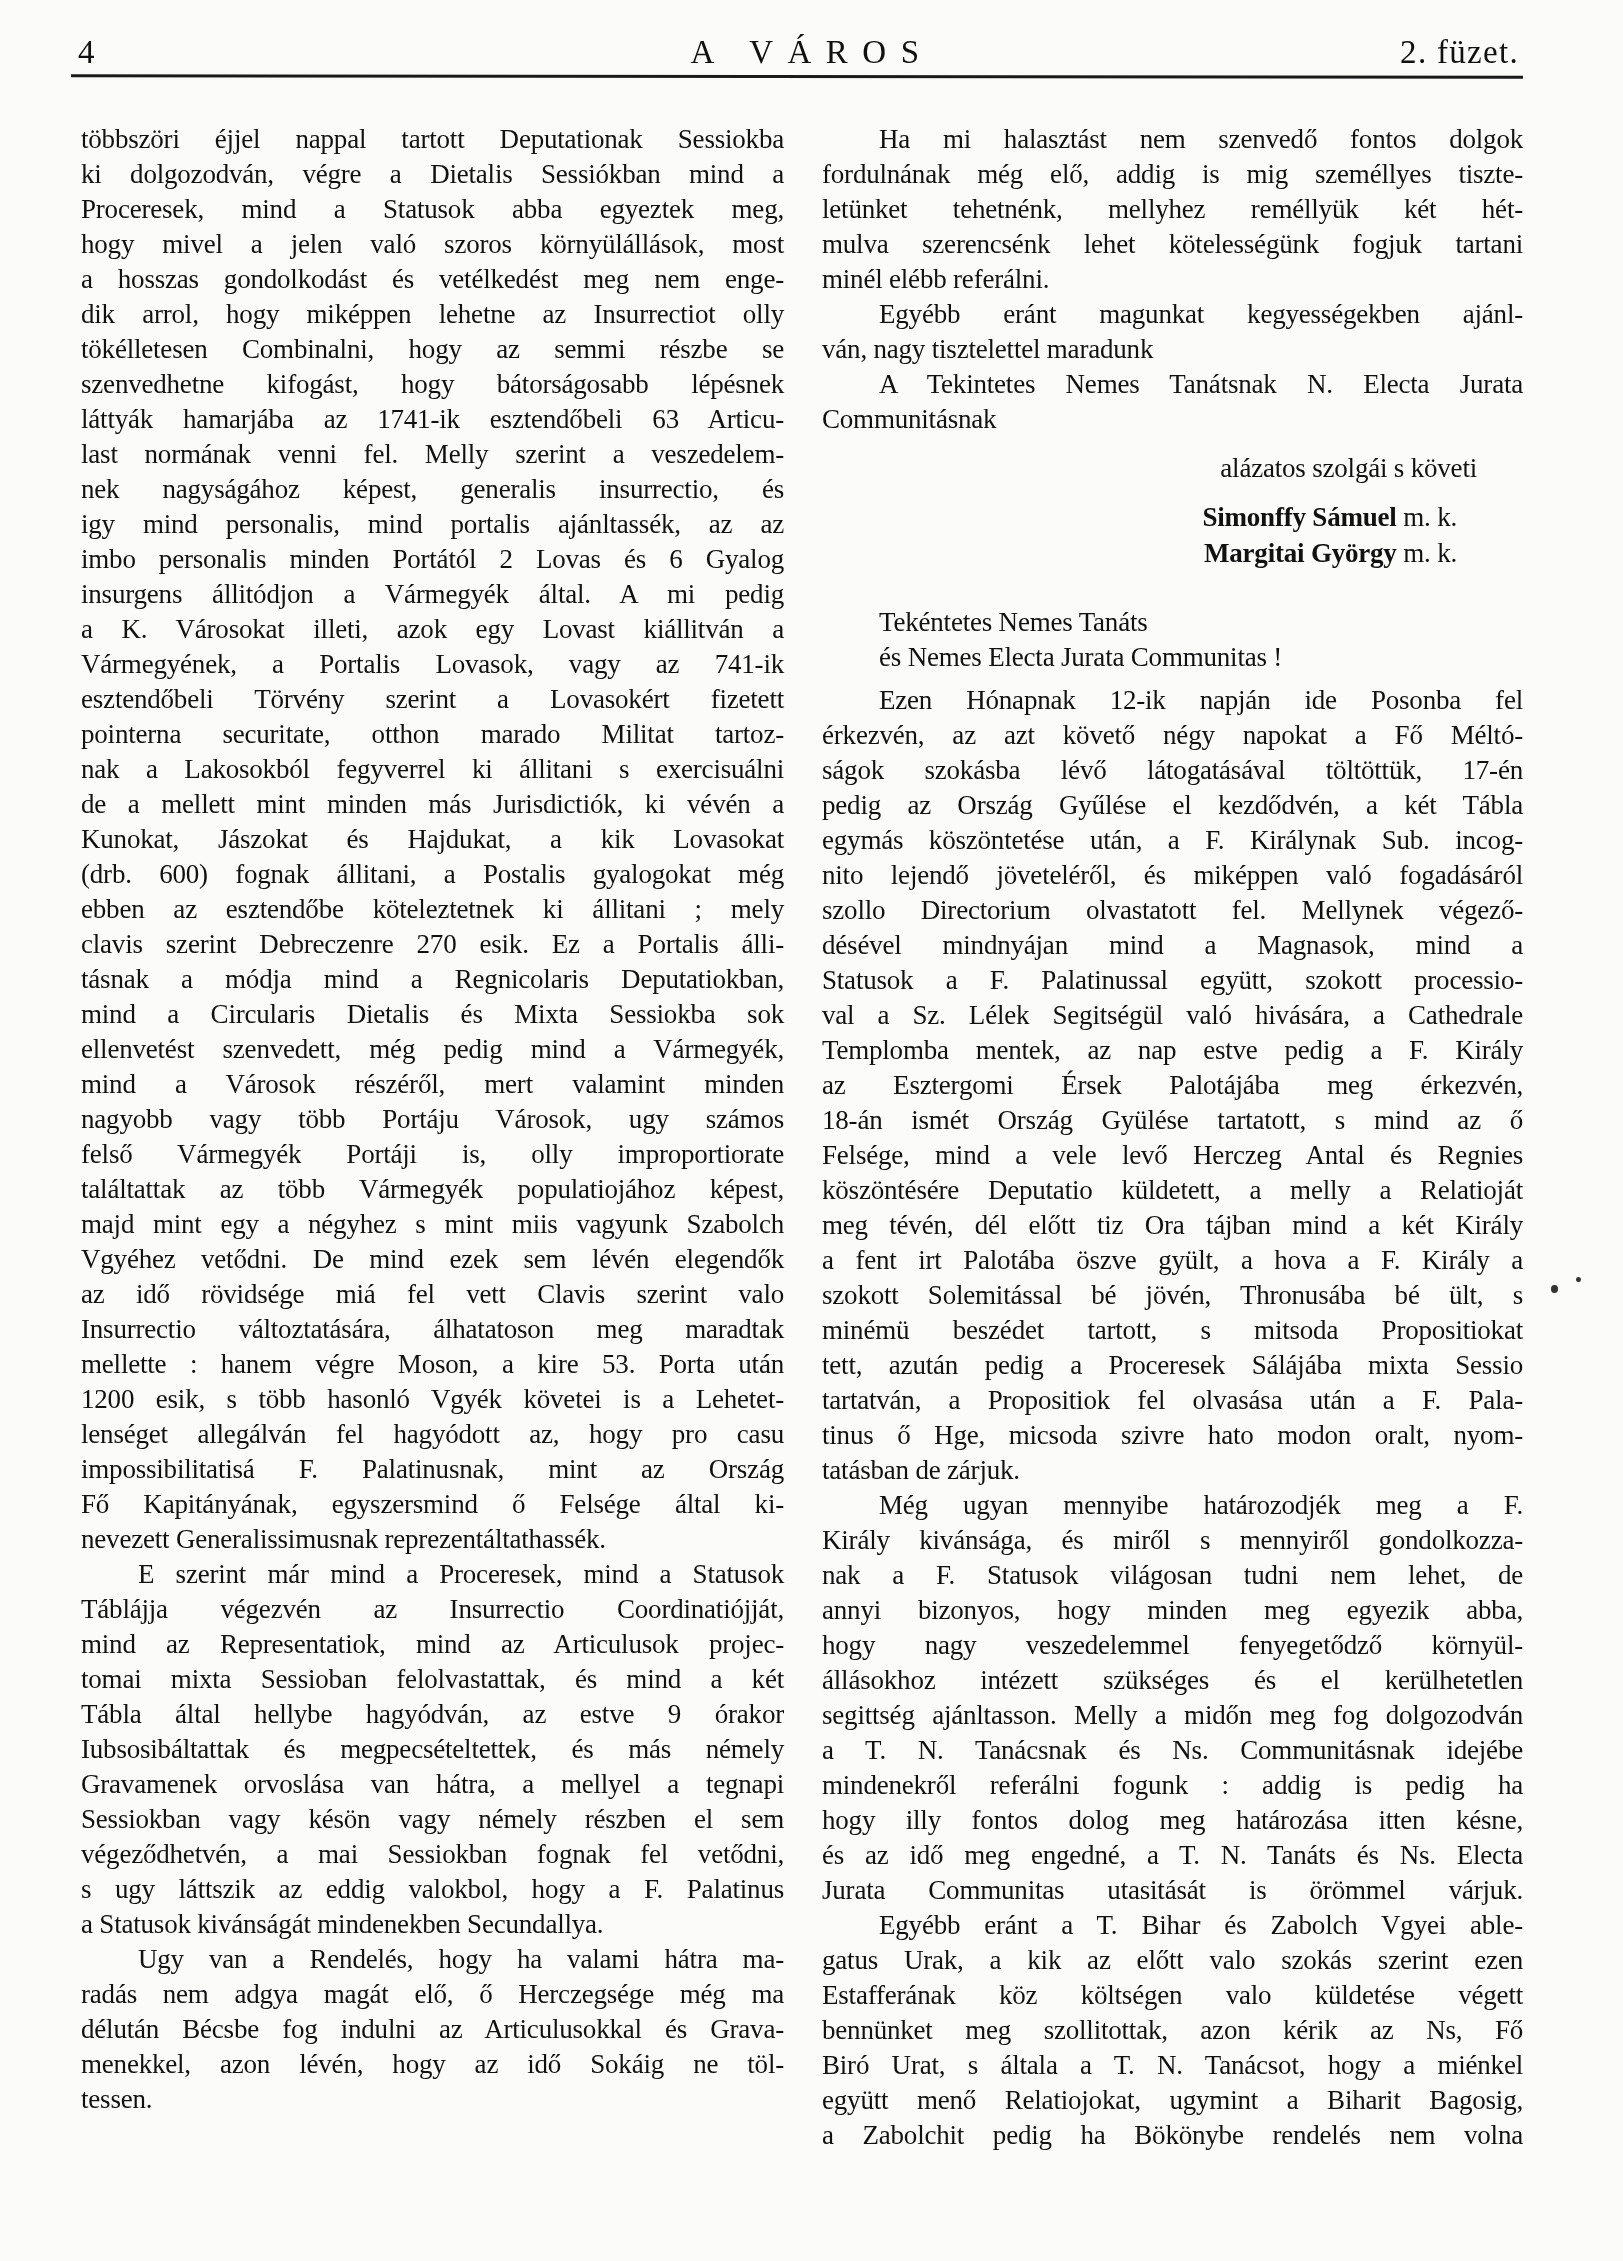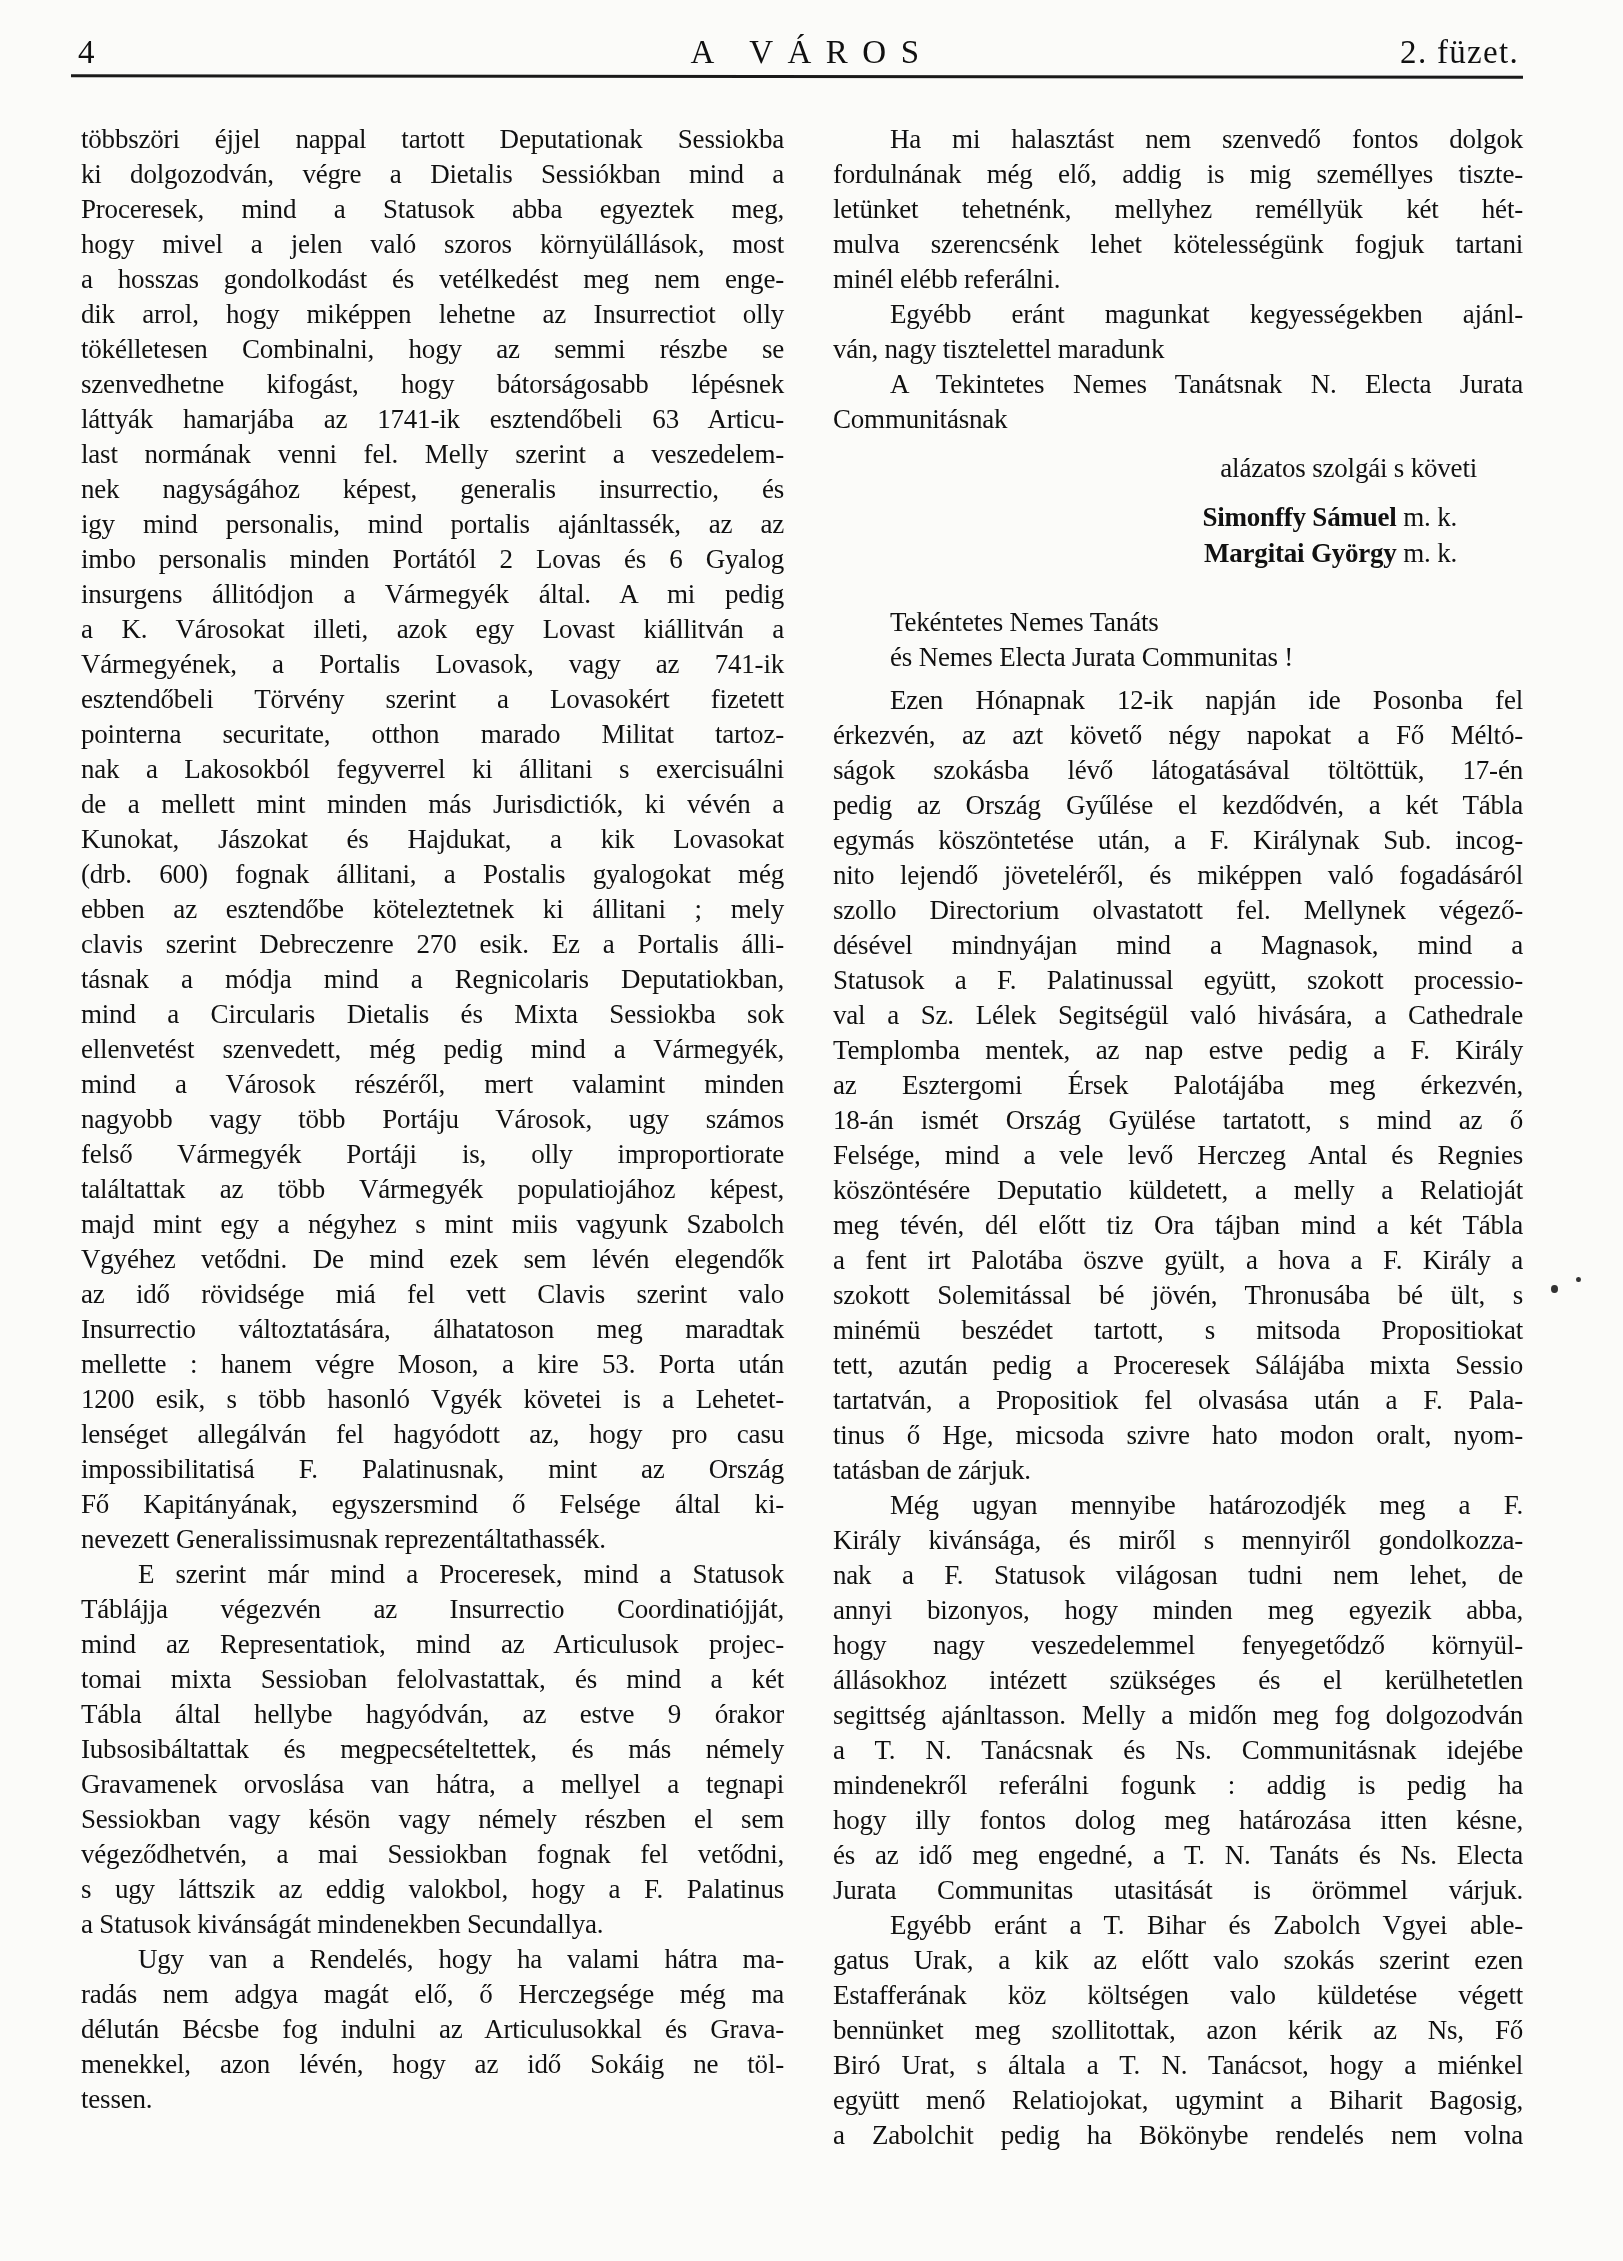--- a/index.html
+++ b/index.html
@@ -19,21 +19,21 @@
   #left { left: 81px; width: 703px; }
   #right { left: 821px; width: 702px; }
   .ln {
     height: 35px; line-height: 35px; font-size: 27px;
     white-space: nowrap; text-align: justify; text-align-last: justify;
     letter-spacing: -0.2px; word-spacing: 0px;
     overflow: visible;
   }
   .ln.end { text-align-last: left; }
   .ln.ind { text-indent: 57px; }
-  .abs { position: absolute; left: 12px; right: 0; }
+  .abs { position: absolute; left: 1px; right: 0; }
   .sig { text-align: center; text-align-last: right !important; }
   .sig b { font-weight: bold; }
   .salute { text-align-last: left; padding-left: 57px; }
   .speck { position: absolute; background: #333; border-radius: 50%; }
 </style>
 </head>
 <body>
 
 <div class="page">
   <div class="hdr" id="pgnum">4</div>
@@ -137,21 +137,21 @@
         <div class="ln">nito lejendő jöveteléről, és miképpen való fogadásáról</div>
         <div class="ln">szollo Directorium olvastatott fel. Mellynek végező-</div>
         <div class="ln">désével mindnyájan mind a Magnasok, mind a</div>
         <div class="ln">Statusok a F. Palatinussal együtt, szokott processio-</div>
         <div class="ln">val a Sz. Lélek Segitségül való hivására, a Cathedrale</div>
         <div class="ln">Templomba mentek, az nap estve pedig a F. Király</div>
         <div class="ln">az Esztergomi Érsek Palotájába meg érkezvén,</div>
         <div class="ln">18-án ismét Ország Gyülése tartatott, s mind az ő</div>
         <div class="ln">Felsége, mind a vele levő Herczeg Antal és Regnies</div>
         <div class="ln">köszöntésére Deputatio küldetett, a melly a Relatioját</div>
-        <div class="ln">meg tévén, dél előtt tiz Ora tájban mind a két Tábla</div>
+        <div class="ln">meg tévén, dél előtt tiz Ora tájban mind a két Király</div>
         <div class="ln">a fent irt Palotába öszve gyült, a hova a F. Király a</div>
         <div class="ln">szokott Solemitással bé jövén, Thronusába bé ült, s</div>
         <div class="ln">minémü beszédet tartott, s mitsoda Propositiokat</div>
         <div class="ln">tett, azután pedig a Proceresek Sálájába mixta Sessio</div>
         <div class="ln">tartatván, a Propositiok fel olvasása után a F. Pala-</div>
         <div class="ln">tinus ő Hge, micsoda szivre hato modon oralt, nyom-</div>
         <div class="ln end">tatásban de zárjuk.</div>
         <div class="ln ind">Még ugyan mennyibe határozodjék meg a F.</div>
         <div class="ln">Király kivánsága, és miről s mennyiről gondolkozza-</div>
         <div class="ln">nak a F. Statusok világosan tudni nem lehet, de</div>

